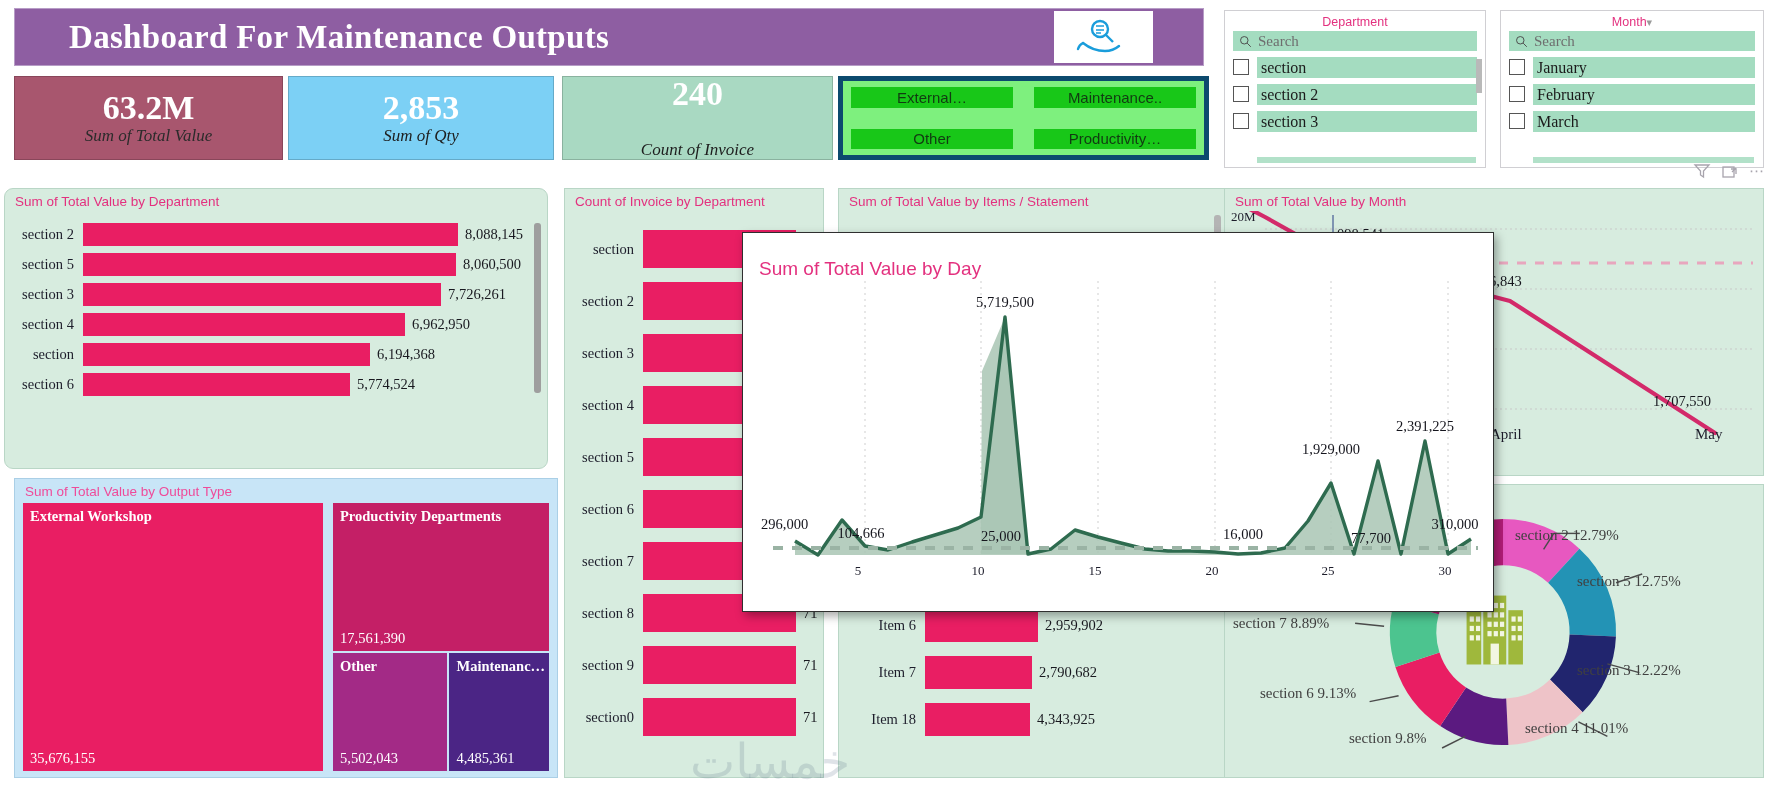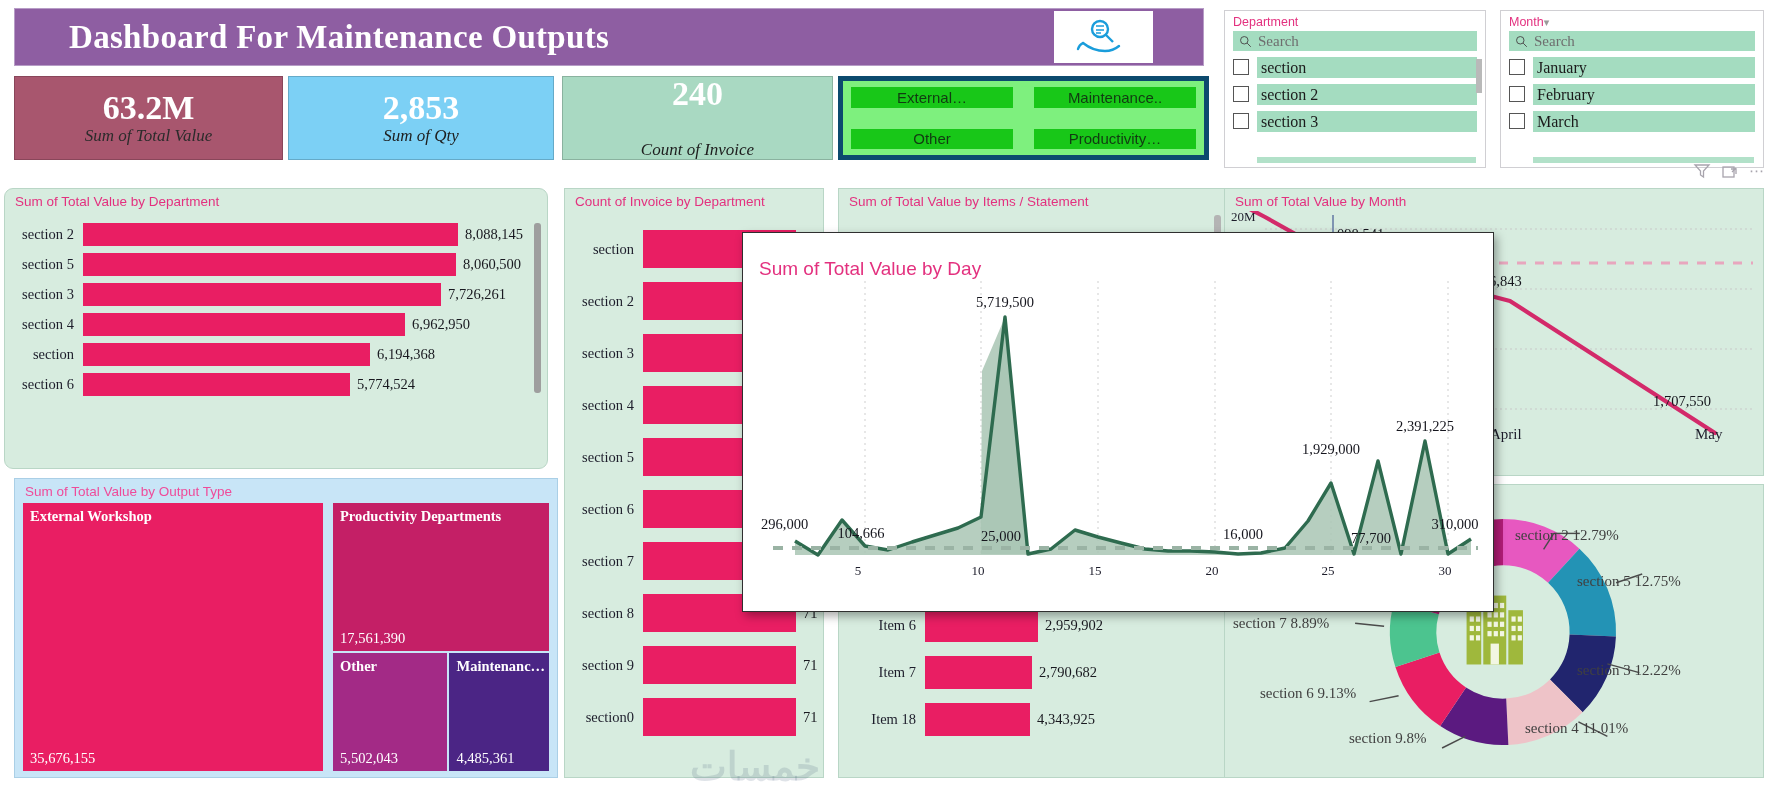--- a/index.html
+++ b/index.html
@@ -62,21 +62,21 @@
 
   
   .slicer {
     position: absolute; top: 10px; background: #ffffff;
     border: 1px solid #d0cfd3;
   }
   .slicer-dep { left: 1224px; width: 262px; height: 158px; }
   .slicer-mon { left: 1500px; width: 264px; height: 158px; }
   .slicer-head {
     font-size: 12.5px; color: #e3317f; padding: 4px 8px 2px 8px;
-    display: flex; justify-content: flex-start; align-items: center;
+    display: flex; justify-content: center; align-items: center;
   }
   .chev { color: #9a9a9a; font-size: 11px; }
   .search-row {
     margin: 0 8px; height: 20px; background: #a4dcc0;
     display: flex; align-items: center; gap: 6px; padding-left: 6px;
   }
   .search-row .txt {
     font-family: "Liberation Serif", serif; font-size: 15px; color: #6e6e6e;
   }
   .slic-item {
@@ -165,22 +165,22 @@
     background: #ffffff; border: 1px solid #2f2f2f;
     box-shadow: 3px 4px 9px rgba(0,0,0,.35); z-index: 50;
   }
   .popup-title {
     font-size: 19px; color: #e3317f; padding: 25px 0 0 16px;
   }
 
   
   .wm {
     position: absolute; left: 690px; bottom: 4px;
-    font-size: 39px; color: rgba(80,100,125,.18);
-    font-family: "Liberation Serif", serif; pointer-events: none; font-weight: bold;
+    font-size: 48px; color: rgba(80,100,125,.18);
+    font-family: "Liberation Serif", serif; pointer-events: none;
   }
   .axis-txt {
     font-family: "Liberation Serif", serif; font-size: 13px; fill: #1d1d2b;
   }
   .dlabel {
     font-family: "Liberation Serif", serif; font-size: 14.5px; fill: #15151d;
   }
 </style>
 </head>
 <body>

